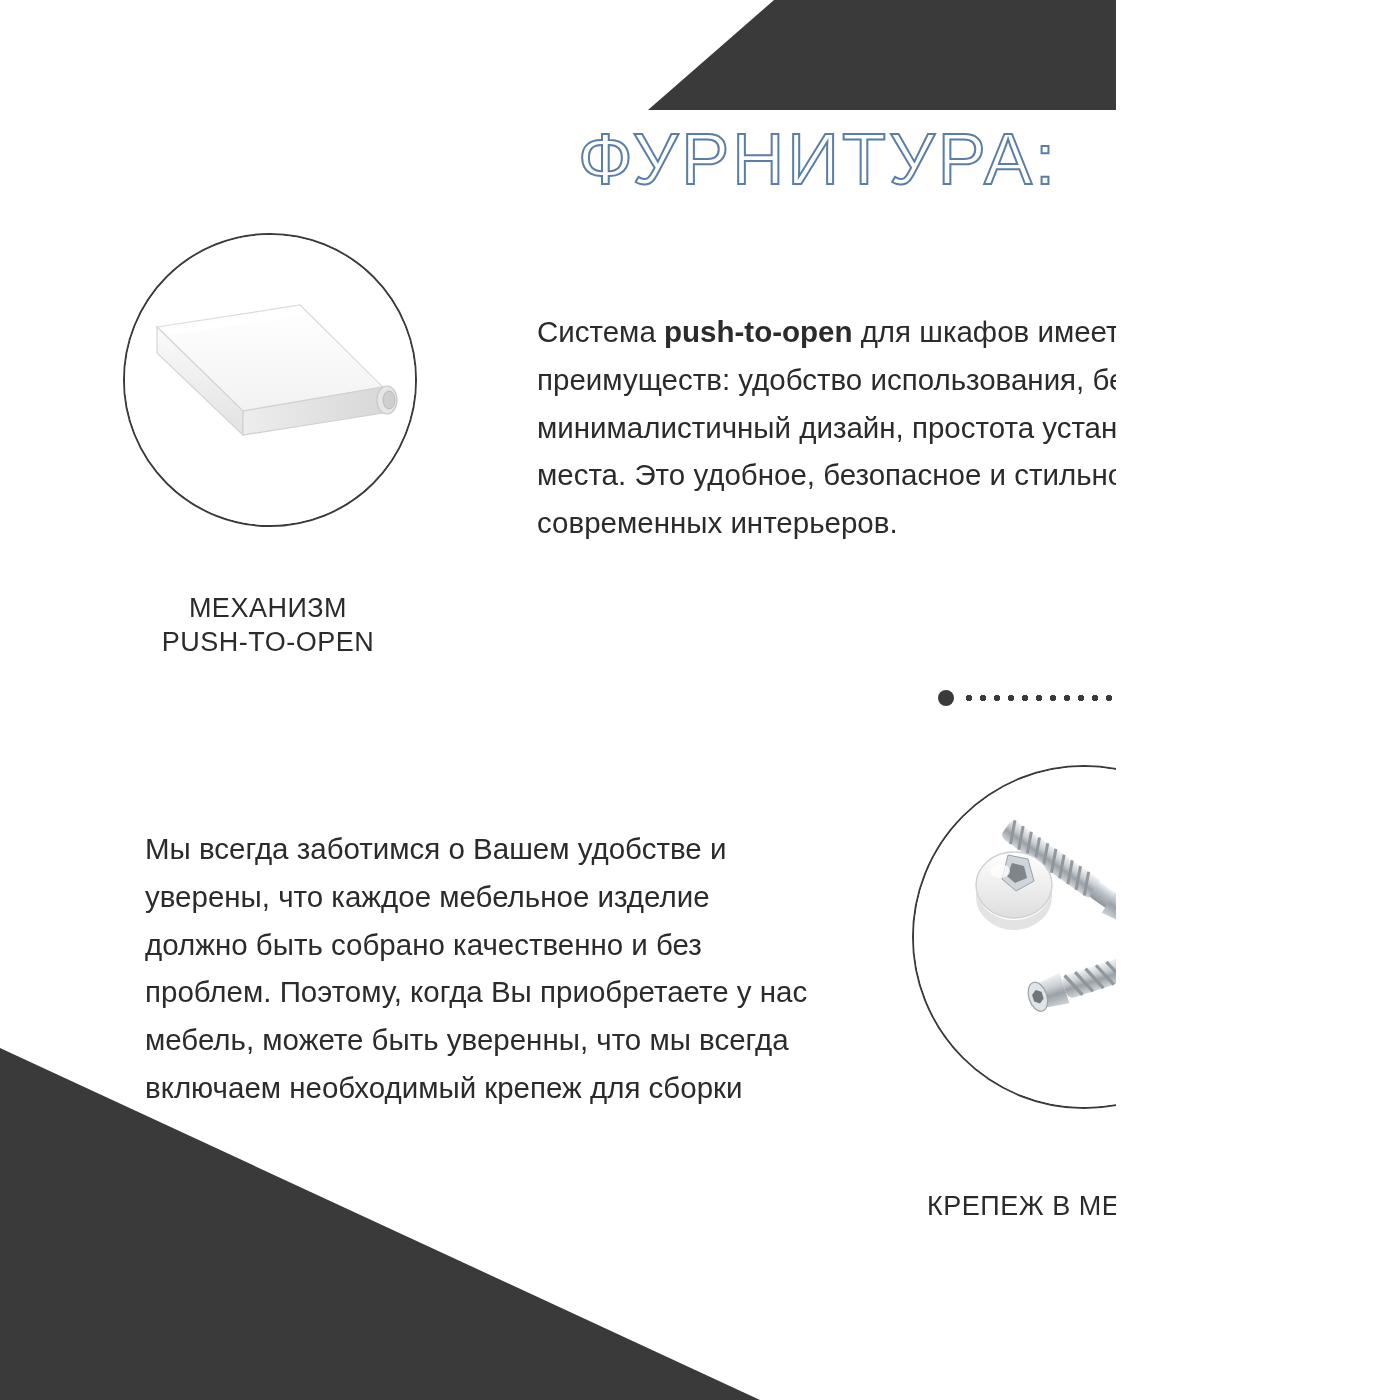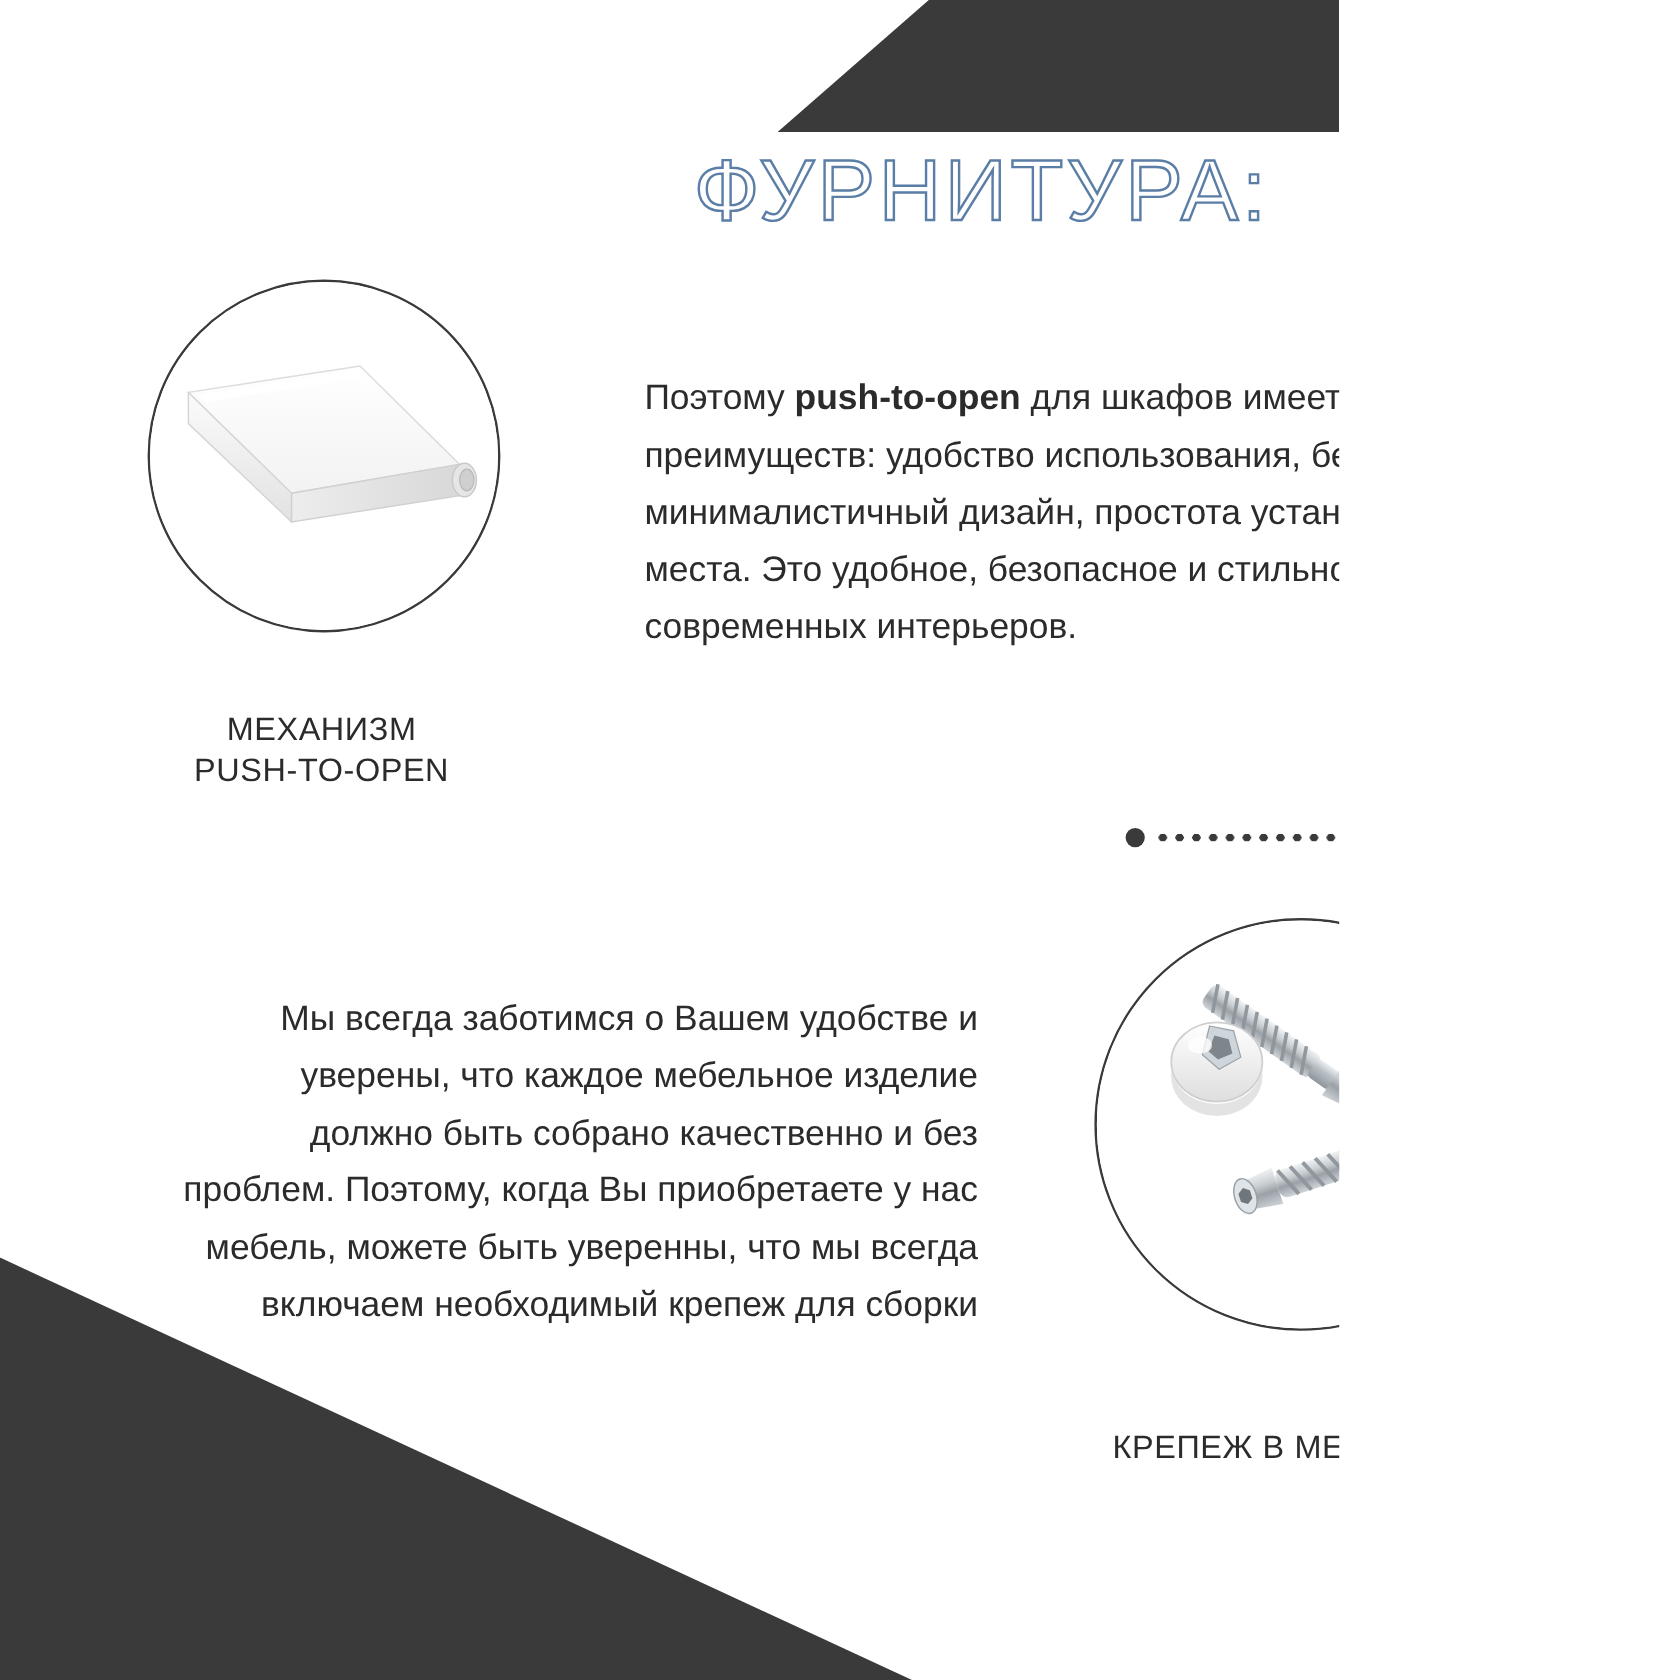--- a/index.html
+++ b/index.html
@@ -107,21 +107,20 @@
     width: 800px;
     text-align: left;
   }
   #para-push b {
     font-weight: bold;
   }
   #para-fasteners {
     left: 145px;
     top: 825px;
     width: 670px;
-    text-align: right;
   }
 
   
   .divider {
     position: absolute;
     left: 938px;
     top: 690px;
     width: 462px;
     height: 16px;
     display: flex;
@@ -194,21 +193,21 @@
       </g>
     </svg>
   </div>
 
   <div class="caption" id="caption-push">
     <div>МЕХАНИЗМ</div>
     <div>PUSH-TO-OPEN</div>
   </div>
 
   <div class="paragraph" id="para-push">
-    <span>Поэтому </span><b>push-to-open</b><span> для шкафов имеет множество преимуществ: удобство использования, безопасность, минималистичный дизайн, простота установки и собрано места. Это удобное, безопасное и стильное решение для современных интерьеров.</span>
+    <span>Система </span><b>push-to-open</b><span> для шкафов имеет множество преимуществ: удобство использования, безопасность, минималистичный дизайн, простота установки и собрано места. Это удобное, безопасное и стильное решение для современных интерьеров.</span>
   </div>
 
   <div class="divider">
     <div class="dot-big"></div>
     <div class="dot-line"></div>
   </div>
 
   <div class="paragraph" id="para-fasteners">Мы всегда заботимся о Вашем удобстве и уверены, что каждое мебельное изделие должно быть собрано качественно и без проблем. Поэтому, когда Вы приобретаете у нас мебель, можете быть уверенны, что мы всегда включаем необходимый крепеж для сборки</div>
 
   <div class="circle" id="circle-fasteners">

